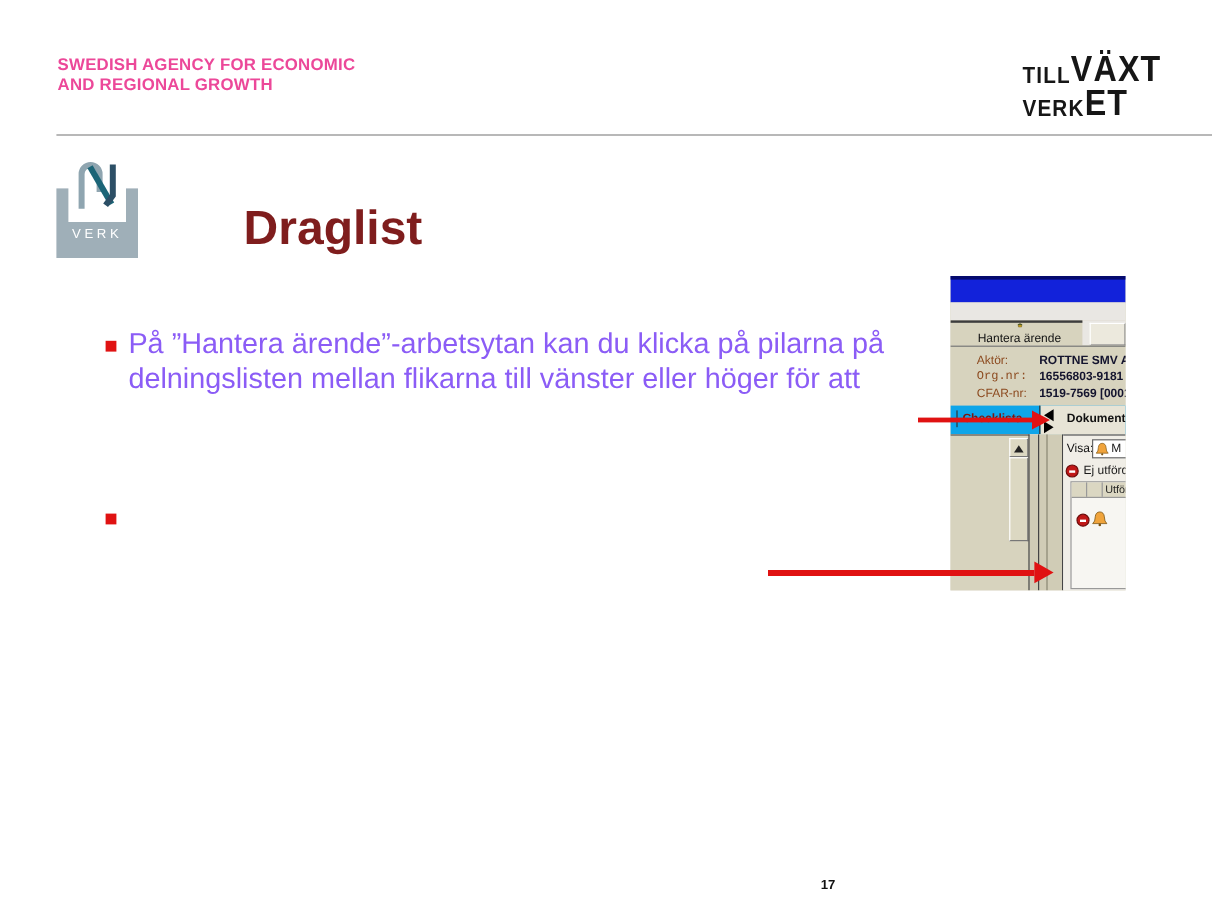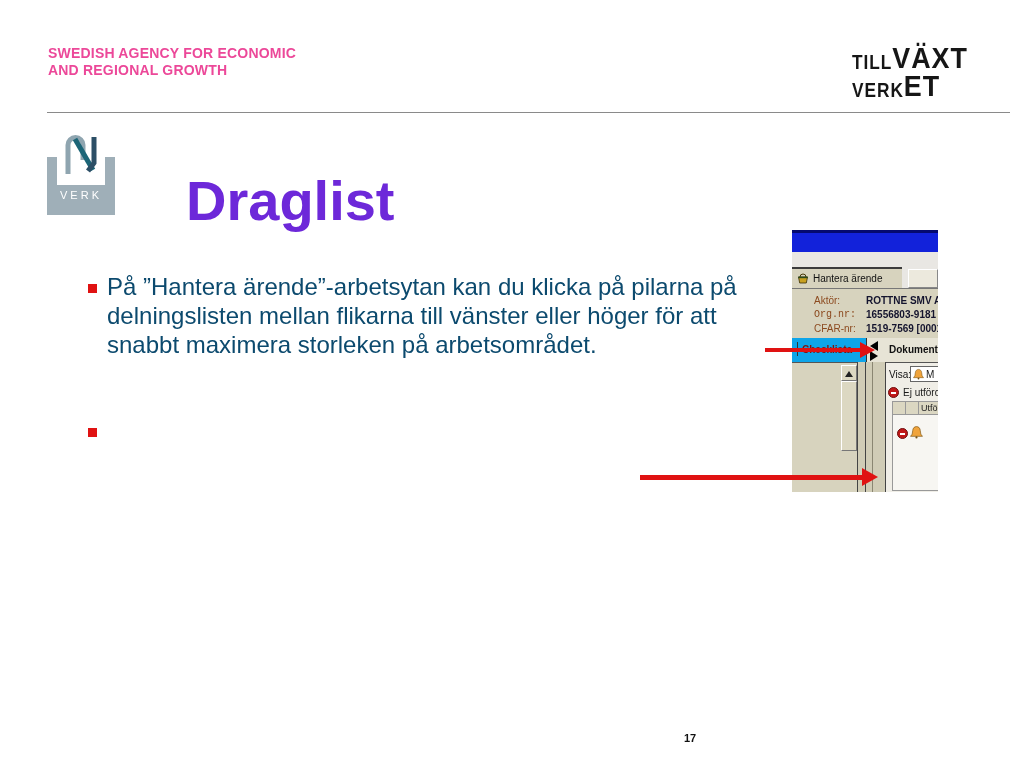--- a/index.html
+++ b/index.html
@@ -17,35 +17,35 @@
   .b-sm { font-size:18px; }
   .b-lg { font-size:28px; }
   .rule { left:47px; top:112px; right:14px; height:1px; background:#8a8a8a; }
 
   
   .nyps-gray { left:47px; top:157px; width:68px; height:58px; background:#9FAFB8; }
   .nyps-white { left:57px; top:128px; width:48px; height:57px; background:#ffffff; }
   .nyps-text { left:47px; top:189px; width:68px; text-align:center; color:#ffffff; font-size:11px; letter-spacing:3px; }
 
   
-  .title { left:186px; top:168px; font-size:56px; font-weight:bold; color:#6d28d9; }
+  .title { left:203px; top:168px; font-size:40px; font-weight:bold; color:#7f1d1d; }
   .bullet-sq { width:9px; height:9px; background:#E01212; }
-  .b-text { width:700px; font-size:24px; line-height:29px; color:#0c4a6e; }
+  .b-text { width:700px; font-size:24px; line-height:29px; color:#8b5cf6; }
 
   
   .arrow-shaft { background:#E01212; z-index:6; }
   .arrow-head { width:0; height:0; z-index:6; }
 
   
   .shot { left:792px; top:230px; width:146px; height:262px; background:#D7D3BE; overflow:hidden; z-index:2; font-size:10px; }
   .ss-titlebar { left:0; top:0; width:146px; height:22px; background:#1222DA; border-top:3px solid #050A6E; }
   .ss-band { left:0; top:22px; width:146px; height:15px; background:#E9E7E3; }
   .ss-tabrow { left:0; top:37px; width:146px; height:21px; background:#E9E7E3; }
   .ss-tab1 { left:0; top:0; width:110px; height:21px; background:#D7D3BE; border-top:2px solid #3c3c3c;
-             display:flex; align-items:center; padding-left:5px; gap:4px; color:#111; }
+             display:flex; align-items:center; padding-left:5px; gap:4px; color:#111;flex-direction:column; }
   .ss-tab2 { left:116px; top:2px; width:30px; height:19px; background:#ECE9DD;
              border:1px solid; border-color:#ffffff #888 #888 #ffffff; }
   .ss-info { left:0; top:58px; width:146px; height:50px; background:#D7D3BE; border-top:1px solid #777; }
   .f-label { position:absolute; left:22px; color:#8C4A1F; }
   .f-value { position:absolute; left:74px; font-weight:bold; color:#14142e; white-space:nowrap; }
   .ss-substrip { left:0; top:108px; width:146px; height:24px; background:#0ea5e9; }
   .dok-bg { left:75px; top:0; width:71px; height:24px; background:#E7E4D6; }
   .checklista { left:10px; top:6px; font-weight:bold; color:#7E1410; }
   .dokument { left:97px; top:6px; font-weight:bold; color:#111; }
   .tickline { position:absolute; width:1px; background:#333; }
@@ -108,21 +108,20 @@
     </svg>
   </div>
   <div class="abs nyps-text">VERK</div>
 
   <div class="abs title">Draglist</div>
 
   <div class="abs bullet-sq" style="left:88px; top:284px;"></div>
   <div class="abs b-text" style="left:107px; top:272px;">
     <div>På ”Hantera ärende”-arbetsytan kan du klicka på pilarna på</div>
     <div>delningslisten mellan flikarna till vänster eller höger för att</div>
-    <div>snabbt maximera storleken på arbetsområdet.</div>
   </div>
 
   <div class="abs bullet-sq" style="left:88px; top:428px;"></div>
 
   <div class="abs shot">
     <div class="abs ss-titlebar"></div>
     <div class="abs ss-band"></div>
 
     <div class="abs ss-tabrow">
       <div class="abs ss-tab1">

